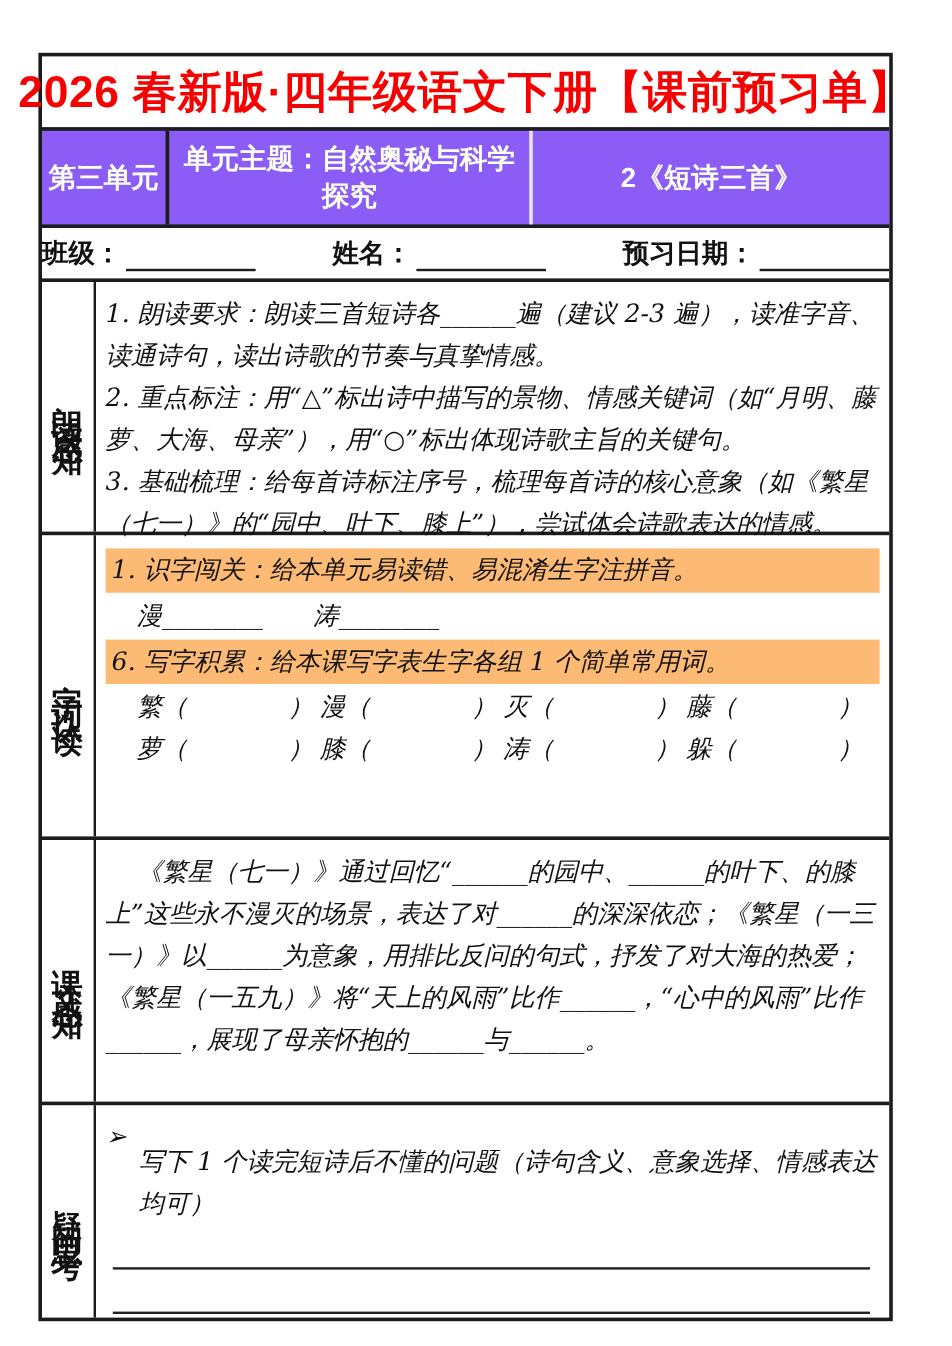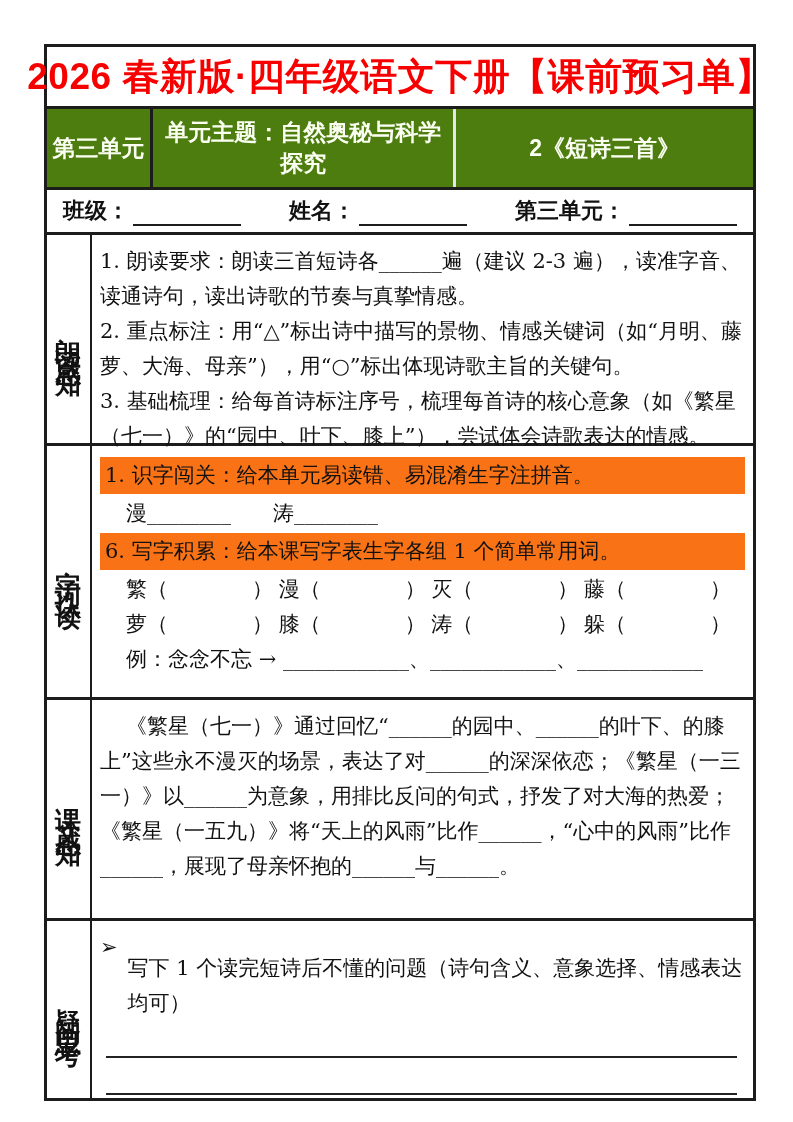--- a/index.html
+++ b/index.html
@@ -4,52 +4,52 @@
 <style>
   * { box-sizing: border-box; }
   html,body { margin:0; padding:0; }
   body {
     width:793px; height:1122px; position:relative;
     background:#ffffff;
     font-family:"Liberation Sans", sans-serif;
     color:#111;
   }
   .sheet {
-    position:absolute; left:44px; top:44px; width:712px;
+    position:absolute; left:32px; top:44px; width:712px;
     border:3px solid #1c1c1c;
     background:#ffffff;
   }
   
   .title-row {
     height:59px;
     display:flex; align-items:center; justify-content:center;
     color:#f70000;
     font-size:37px; font-weight:bold; white-space:nowrap;
     letter-spacing:0.5px;
   }
   
   .unit-bar {
     display:flex;
-    background:#4d7c0f;
+    background:#8b5cf6;
     border-top:3px solid #1c1c1c;
     border-bottom:3px solid #1c1c1c;
     color:#fbfff2;
     font-weight:bold; font-size:23px;
     text-align:center;
   }
   .unit-bar .ucell { padding:8px 2px; display:flex; align-items:center; justify-content:center; }
   .ucell-unit   { width:15%;  border-right:3px solid #1c1c1c; }
   .ucell-theme  { width:43%;  border-right:3px solid #e5e5e5; }
   .ucell-lesson { flex:1; }
   
   .info-row {
     height:42px;
     display:flex; align-items:center;
     font-weight:bold; font-size:22px;
-    padding:0 16px;
+    padding:0 0;
   }
   .info-group { display:flex; align-items:flex-end; }
   .info-blank {
     display:inline-block; width:108px; height:24px;
     border-bottom:2px solid #1c1c1c; margin-left:4px;
   }
   .info-spacer { flex:1; }
   
   .trow { display:flex; border-top:3px solid #1c1c1c; }
   .label-cell {
@@ -59,29 +59,29 @@
   }
   .vtext {
     writing-mode:vertical-rl; text-orientation:upright;
     font-weight:bold; font-size:26px; letter-spacing:11px;
     line-height:1;
   }
   .content-cell {
     flex:1; min-width:0;
     padding:9px 8px 4px 8px;
     font-family:"DejaVu Serif", serif;
-    font-size:21px; line-height:35px;
+    font-size:21px; line-height:35px;font-style:italic;
   }
   .r1 { height:211px; }
   .r2 { height:254px; }
   .r3 { height:221px; }
   .r4 { height:180px; }
   .r1 .content-cell p, .r3 .content-cell p { margin:0; }
   .hl {
-    background:#f97316;
+    background:#fdba74;
     padding:1px 20px 1px 5px;
     margin:2px 0;
   }
   .indent { padding-left:26px; }
   .ti { text-indent:26px; }
   .word-row {
     display:flex; justify-content:space-between;
     padding:0 14px 0 26px;
   }
   .word-item { white-space:nowrap; }
@@ -112,21 +112,21 @@
       <span>班级：</span>
       <span class="info-blank"></span>
     </div>
     <div class="info-spacer"></div>
     <div class="info-group">
       <span>姓名：</span>
       <span class="info-blank"></span>
     </div>
     <div class="info-spacer"></div>
     <div class="info-group">
-      <span>第三单元：</span>
+      <span>预习日期：</span>
       <span class="info-blank"></span>
     </div>
   </div>
 
   <div class="trow r1">
     <div class="label-cell">
       <div class="vtext">朗读感知</div>
     </div>
     <div class="content-cell">
       <p>1. 朗读要求：朗读三首短诗各______遍（建议 2-3 遍），读准字音、读通诗句，读出诗歌的节奏与真挚情感。</p>
@@ -148,21 +148,20 @@
         <span class="word-item">漫（　　　　）</span>
         <span class="word-item">灭（　　　　）</span>
         <span class="word-item">藤（　　　　）</span>
       </div>
       <div class="word-row">
         <span class="word-item">萝（　　　　）</span>
         <span class="word-item">膝（　　　　）</span>
         <span class="word-item">涛（　　　　）</span>
         <span class="word-item">躲（　　　　）</span>
       </div>
-      <div class="indent">例：念念不忘 → ____________、____________、____________</div>
     </div>
   </div>
 
   <div class="trow r3">
     <div class="label-cell">
       <div class="vtext">课文感知</div>
     </div>
     <div class="content-cell">
       <p class="ti">《繁星（七一）》通过回忆“______的园中、______的叶下、的膝上”这些永不漫灭的场景，表达了对______的深深依恋；《繁星（一三一）》以______为意象，用排比反问的句式，抒发了对大海的热爱；《繁星（一五九）》将“天上的风雨”比作______，“心中的风雨”比作______，展现了母亲怀抱的______与______。</p>
     </div>

